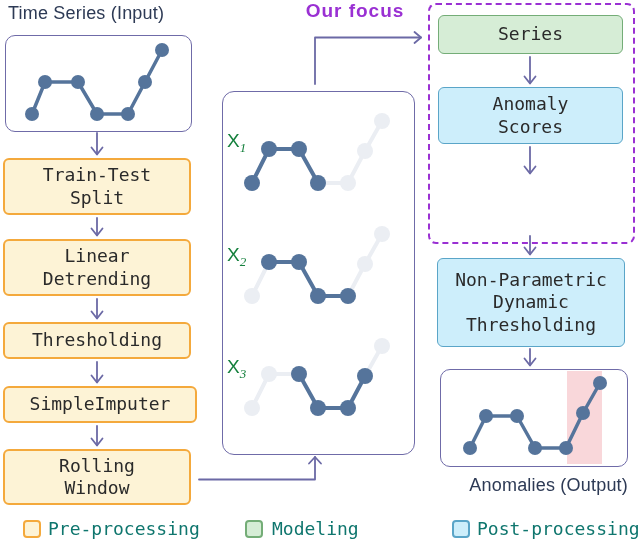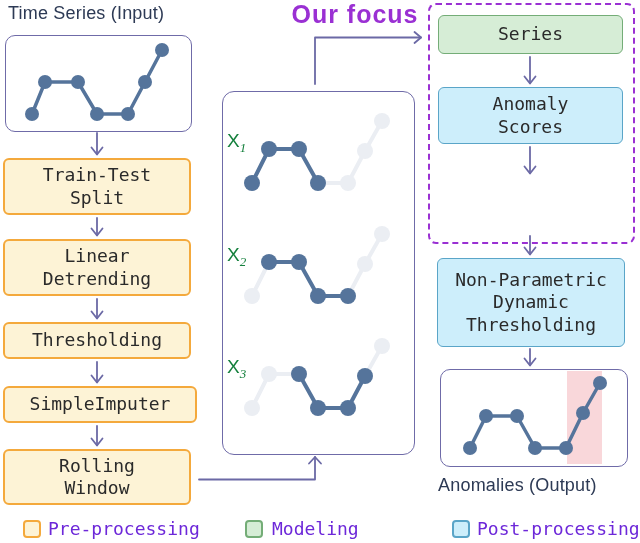--- a/index.html
+++ b/index.html
@@ -24,39 +24,39 @@
     position:absolute;border-radius:6px;display:flex;align-items:center;justify-content:center;
     text-align:center;font-family:"DejaVu Sans Mono","Liberation Mono",monospace;font-size:18px;
     color:#2a2a2a;white-space:pre-line;line-height:1.25;box-sizing:border-box;border:1.6px solid;
   }
   .modeling{background:var(--modeling-fill);border-color:var(--modeling-border);}
   .postproc{background:var(--postprocessing-fill);border-color:var(--postprocessing-border);}
   .dashed-region{
     position:absolute;border:2.6px dashed var(--focus-purple);border-radius:8px;box-sizing:border-box;
   }
   .focus-label{
-    position:absolute;color:var(--focus-purple);font-weight:bold;font-size:25px;
+    position:absolute;color:var(--focus-purple);font-weight:bold;font-size:19px;
     letter-spacing:1px;text-align:center;white-space:nowrap;
   }
   .window-label{
     position:absolute;font-size:19px;color:#15803d;font-weight:500;
   }
   .window-label sub{
     font-family:"Liberation Serif",serif;font-style:italic;font-size:13px;line-height:0;
   }
   svg{position:absolute;overflow:visible;}
   .arrow polyline{stroke:var(--arrow);stroke-width:1.8;fill:none;stroke-linecap:round;stroke-linejoin:round;}
   .legend-swatch{
     position:absolute;width:18px;height:18px;border-radius:4px;border:2px solid;box-sizing:border-box;
   }
   .legend-label{
     position:absolute;font-family:"DejaVu Sans Mono","Liberation Mono",monospace;
-    font-size:18px;color:#6d28d9;white-space:nowrap;
-  }
-  .out-title{width:190px;text-align:left;}
+    font-size:18px;color:#0f766e;white-space:nowrap;
+  }
+  .out-title{width:190px;text-align:right;}
 </style>
 </head>
 <body>
 
 <div id="canvas">
 
   <div class="abs title" style="left:8px;top:3px;">Time Series (Input)</div>
   <div class="chart-frame" style="left:5px;top:35px;width:185px;height:95px;"></div>
   <svg class="chart" style="left:6px;top:36px;" width="183" height="93">
       <line x1="26" y1="78" x2="39" y2="46" stroke="#55749b" stroke-width="3.5" stroke-linecap="round"></line>

